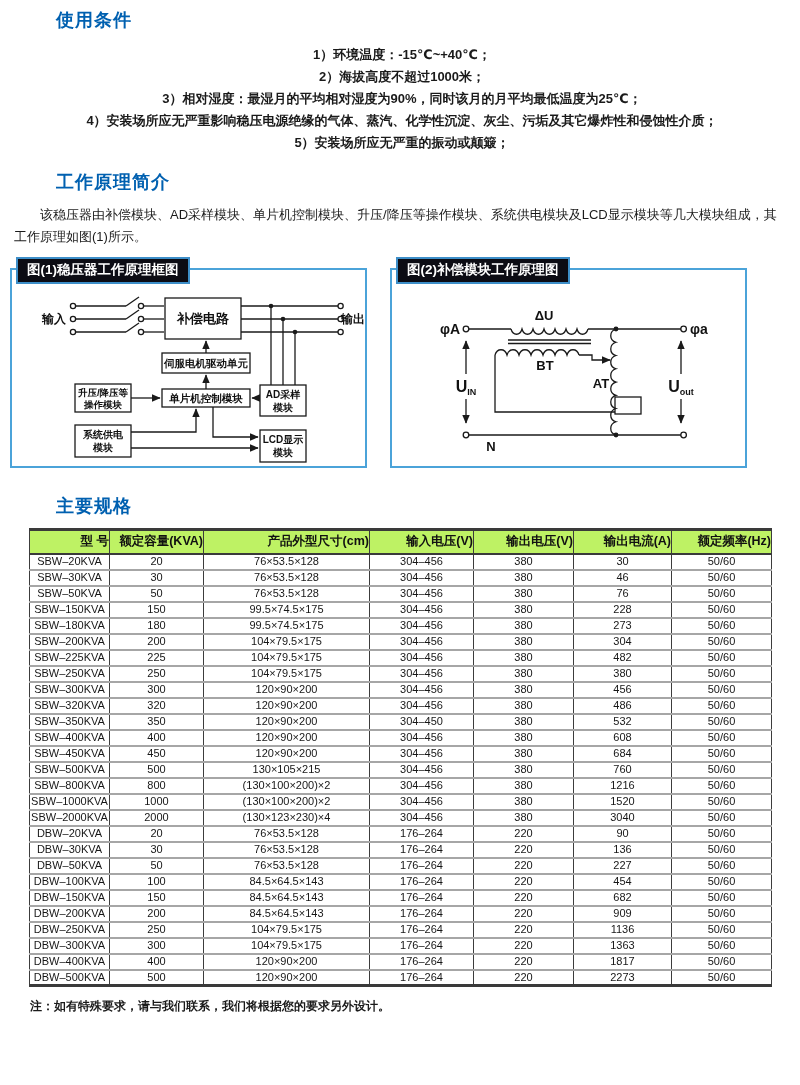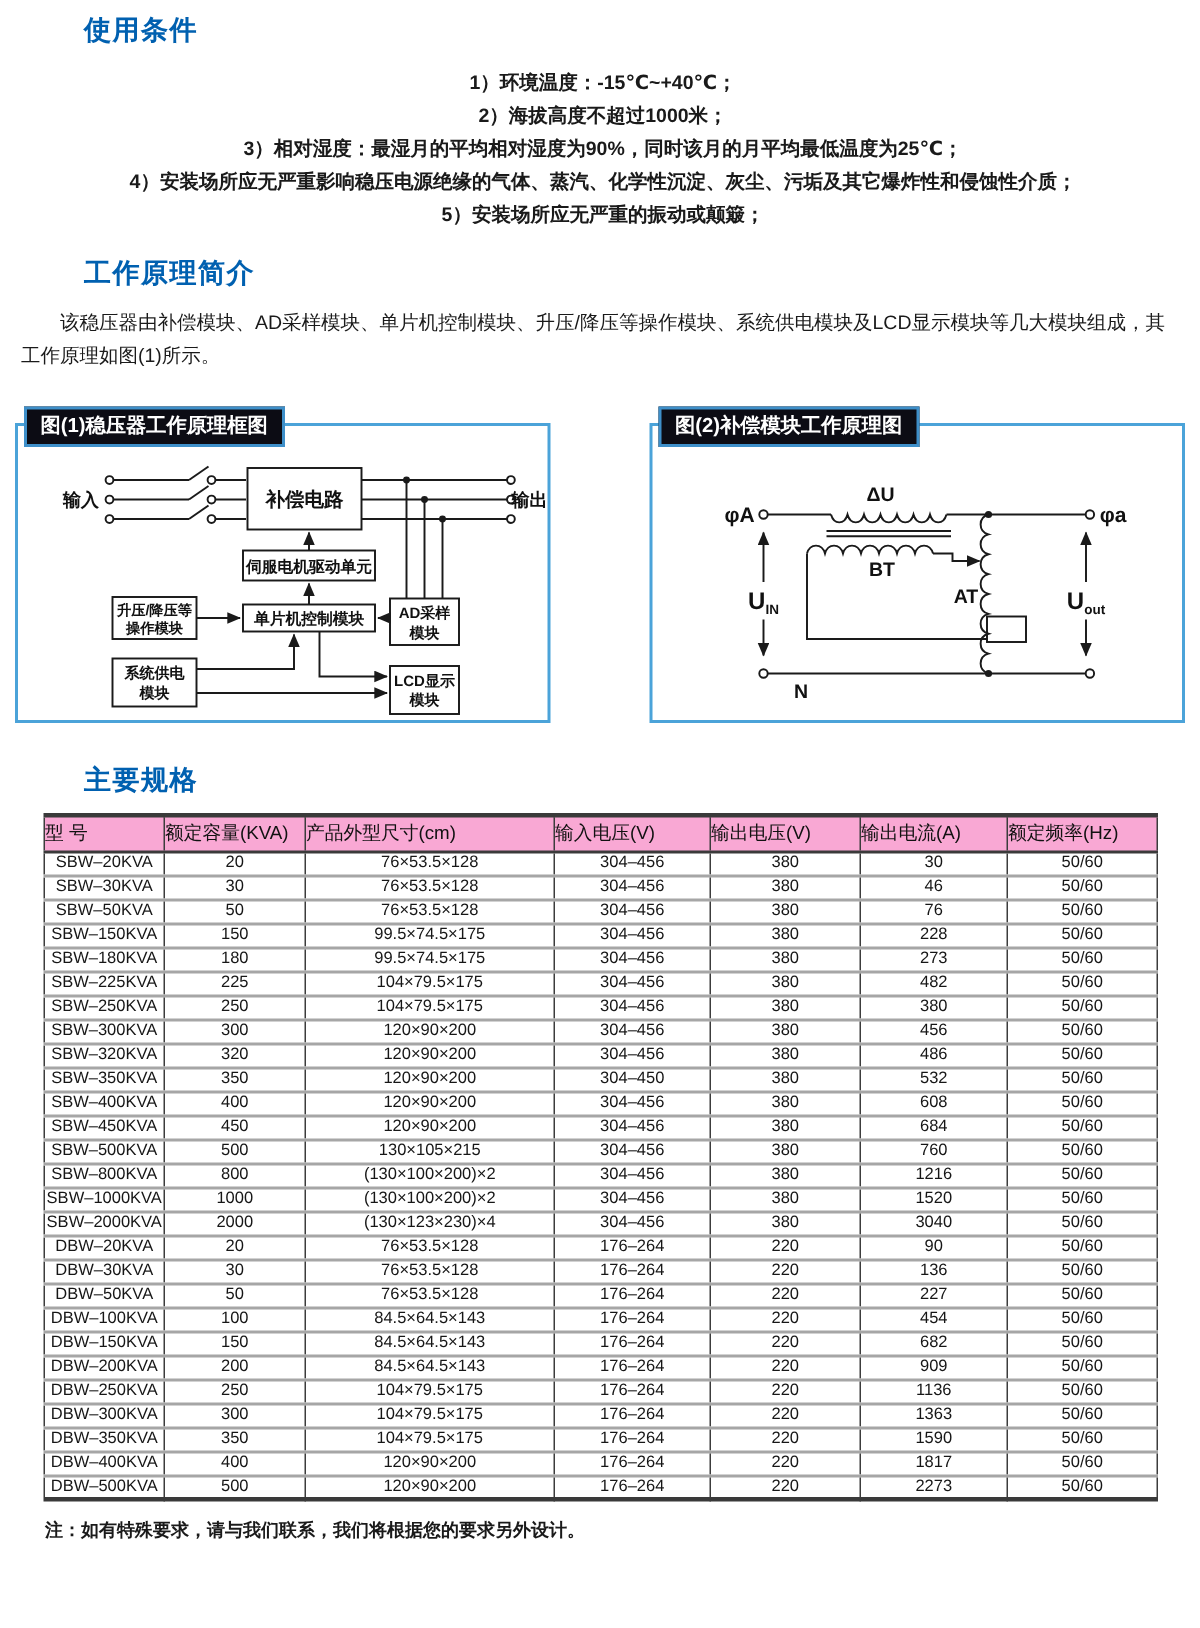--- a/index.html
+++ b/index.html
@@ -18,21 +18,21 @@
   .cond-line {
     font-size:13px; font-weight:bold; color:#1a1a1a;
     line-height:22px; white-space:nowrap;text-align:center;
   }
   .sec2 { margin-top:16px; }
   .principle {
     margin-top:10px; font-size:13px; font-weight:normal; color:#1a1a1a;
     line-height:22px; text-indent:2em; width:772px;
   }
 
-  .diagrams { display:flex; gap:23px; margin-top:34px; margin-left:-4px;justify-content:space-between; }
+  .diagrams { display:flex; gap:23px; margin-top:20px; margin-left:-4px; }
   .panel {
     position:relative; width:357px; height:200px;
     border:2px solid #4ba3d9; background:#fff;
   }
   .panel-title {
     position:absolute; top:-13px; left:4px;
     background:#0c0c14; color:#ffffff;
     border:2px solid #3e8fc9;
     font-size:13.5px; font-weight:bold; line-height:1;
     padding:4px 9px 5px 9px; white-space:nowrap; z-index:2;
@@ -45,23 +45,23 @@
   .ddot  { fill:#1a1a1a; stroke:none; }
 
   .sec3 { margin-top:26px; }
   table.spec {
     margin:10px 0 0 15px; border-collapse:collapse; table-layout:fixed;
     width:742px;
     border-top:3px solid #3a3a3a; border-bottom:3px solid #3a3a3a;
     border-left:1px solid #3c3c3c; border-right:1px solid #3c3c3c;
   }
   table.spec th {
-    background:#f9a8d4; font-size:12.5px; font-weight:normal;
+    background:#bef264; font-size:12.5px; font-weight:bold;
     height:24px; border-bottom:2px solid #3a3a3a;
-    border-left:1px solid #3c3c3c; text-align:left; padding:0;
+    border-left:1px solid #3c3c3c; text-align:right; padding:0;
   }
   table.spec td {
     font-size:11px; font-weight:normal; color:#161616;
     height:16px; line-height:13px; text-align:center; padding:0;
     border-bottom:2px solid #a6a6a6; border-left:1px solid #3c3c3c;
   }
   table.spec th:first-child, table.spec td:first-child { border-left:none; }
   table.spec tr:last-child td { border-bottom:none; }
 
   .footer-note {
@@ -309,20 +309,29 @@
         <tr>
           <td>SBW–180KVA</td>
           <td>180</td>
           <td>99.5×74.5×175</td>
           <td>304–456</td>
           <td>380</td>
           <td>273</td>
           <td>50/60</td>
         </tr>
 
+        <tr>
+          <td>SBW–200KVA</td>
+          <td>200</td>
+          <td>104×79.5×175</td>
+          <td>304–456</td>
+          <td>380</td>
+          <td>304</td>
+          <td>50/60</td>
+        </tr>
 
         <tr>
           <td>SBW–225KVA</td>
           <td>225</td>
           <td>104×79.5×175</td>
           <td>304–456</td>
           <td>380</td>
           <td>482</td>
           <td>50/60</td>
         </tr>
@@ -501,29 +510,20 @@
         <tr>
           <td>DBW–300KVA</td>
           <td>300</td>
           <td>104×79.5×175</td>
           <td>176–264</td>
           <td>220</td>
           <td>1363</td>
           <td>50/60</td>
         </tr>
 
-        <tr>
-          <td>DBW–350KVA</td>
-          <td>350</td>
-          <td>104×79.5×175</td>
-          <td>176–264</td>
-          <td>220</td>
-          <td>1590</td>
-          <td>50/60</td>
-        </tr>
 
         <tr>
           <td>DBW–400KVA</td>
           <td>400</td>
           <td>120×90×200</td>
           <td>176–264</td>
           <td>220</td>
           <td>1817</td>
           <td>50/60</td>
         </tr>

